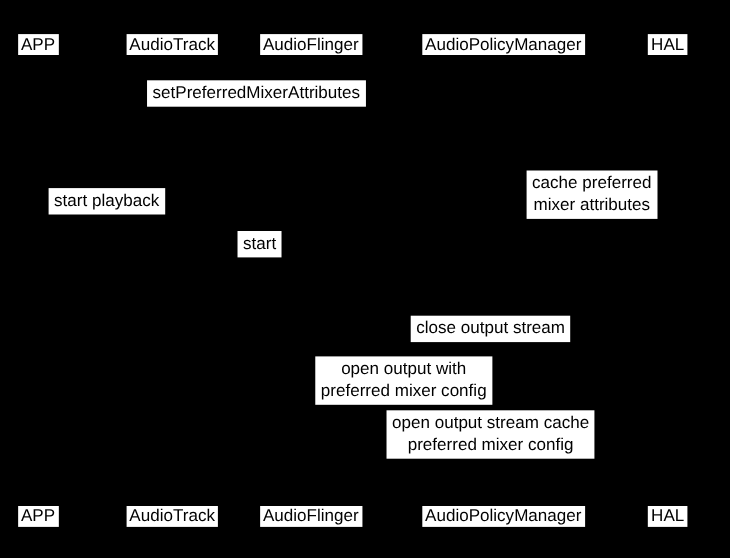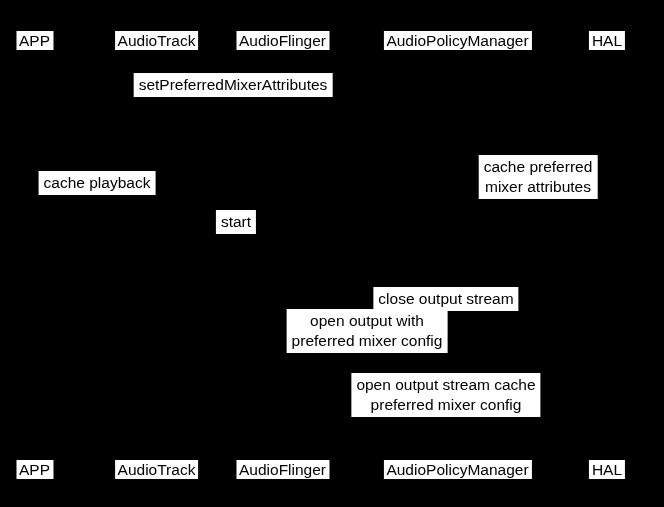--- a/index.html
+++ b/index.html
@@ -41,24 +41,24 @@
 
   <div class="box participant" style="left:34.5px; top:31px;">APP</div>
   <div class="box participant" style="left:156.5px; top:31px;">AudioTrack</div>
   <div class="box participant" style="left:282.5px; top:31px;">AudioFlinger</div>
   <div class="box participant" style="left:457.5px; top:31px;">AudioPolicyManager</div>
   <div class="box participant" style="left:607px; top:31px;">HAL</div>
 
   <div class="box msg" style="left:233px; top:73px;">setPreferredMixerAttributes</div>
   <div class="box msg" style="left:538px; top:116px;margin-top:39px;">cache preferred
 mixer attributes</div>
-  <div class="box msg" style="left:97px; top:171px;">cache playback</div>
+  <div class="box msg" style="left:97px; top:171px;">start playback</div>
   <div class="box msg" style="left:236px; top:210px;">start</div>
   <div class="box msg" style="left:446px; top:287px;">close output stream</div>
-  <div class="box msg" style="left:367px; top:309px;">open output with
+  <div class="box msg" style="left:367px; top:324px;">open output with
 preferred mixer config</div>
   <div class="box msg" style="left:446px; top:373px;">open output stream cache
 preferred mixer config</div>
 
   <div class="box participant" style="left:34.5px; top:460px;">APP</div>
   <div class="box participant" style="left:156.5px; top:460px;">AudioTrack</div>
   <div class="box participant" style="left:282.5px; top:460px;">AudioFlinger</div>
   <div class="box participant" style="left:457.5px; top:460px;">AudioPolicyManager</div>
   <div class="box participant" style="left:607px; top:460px;">HAL</div>
 

